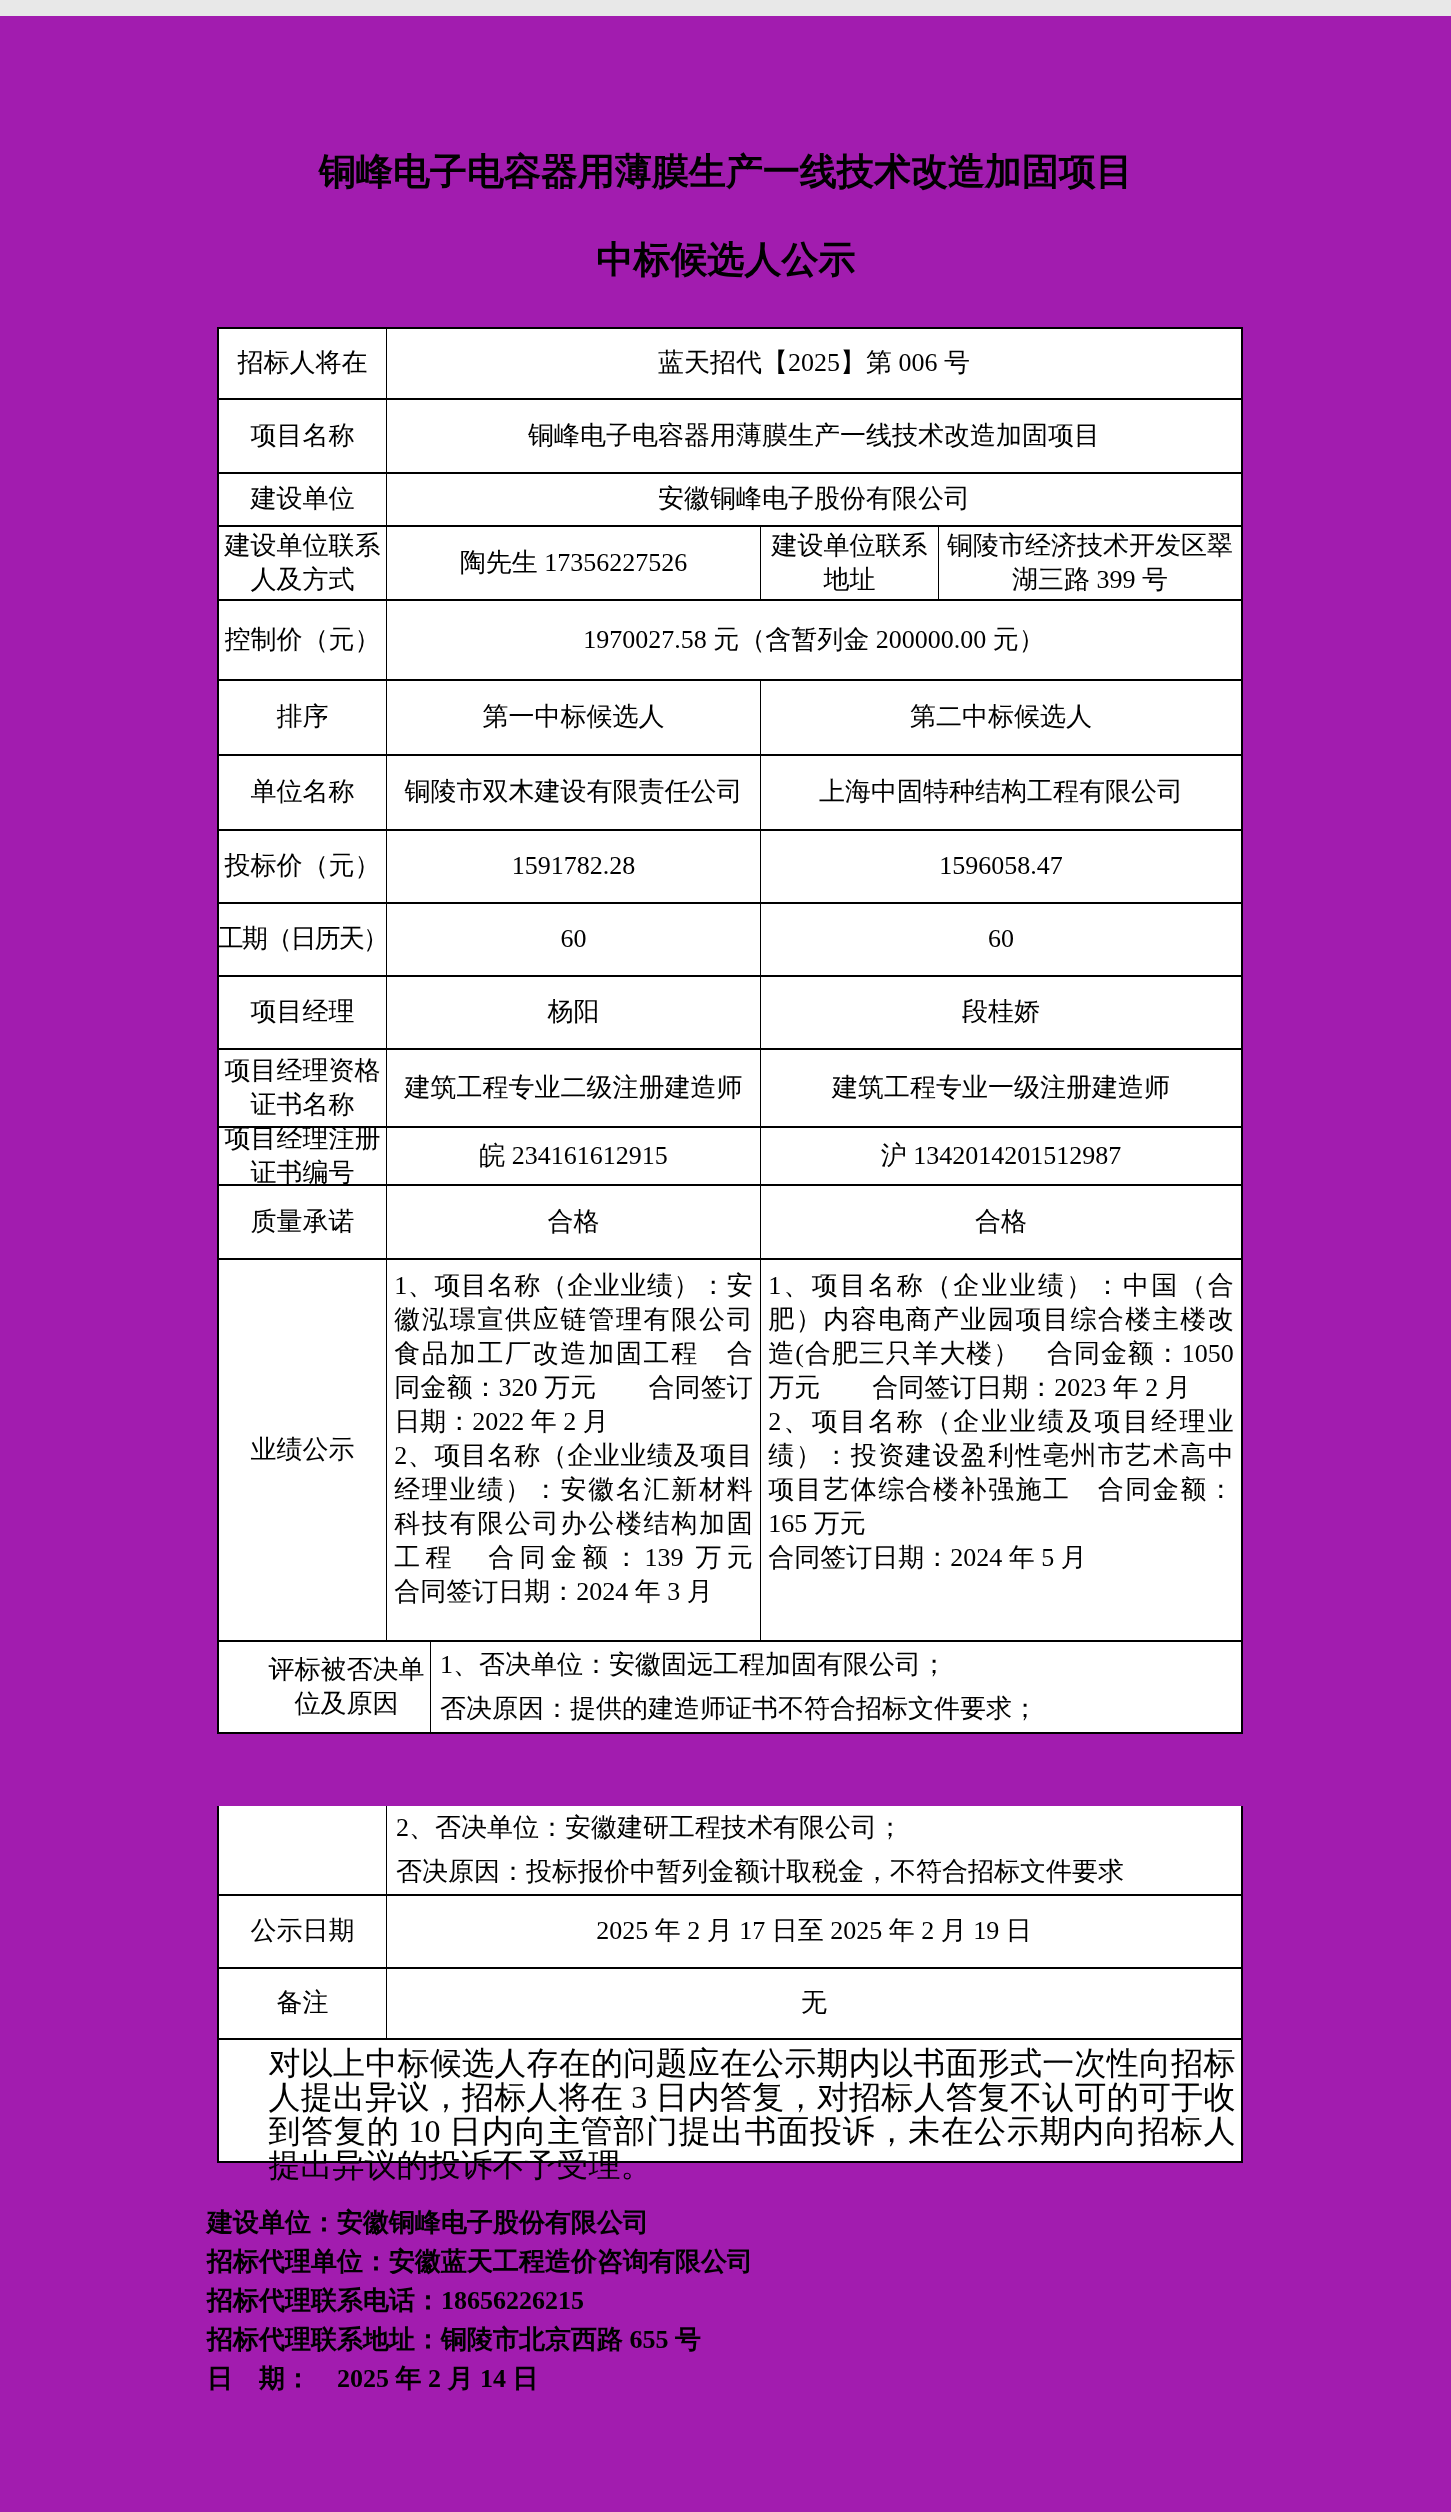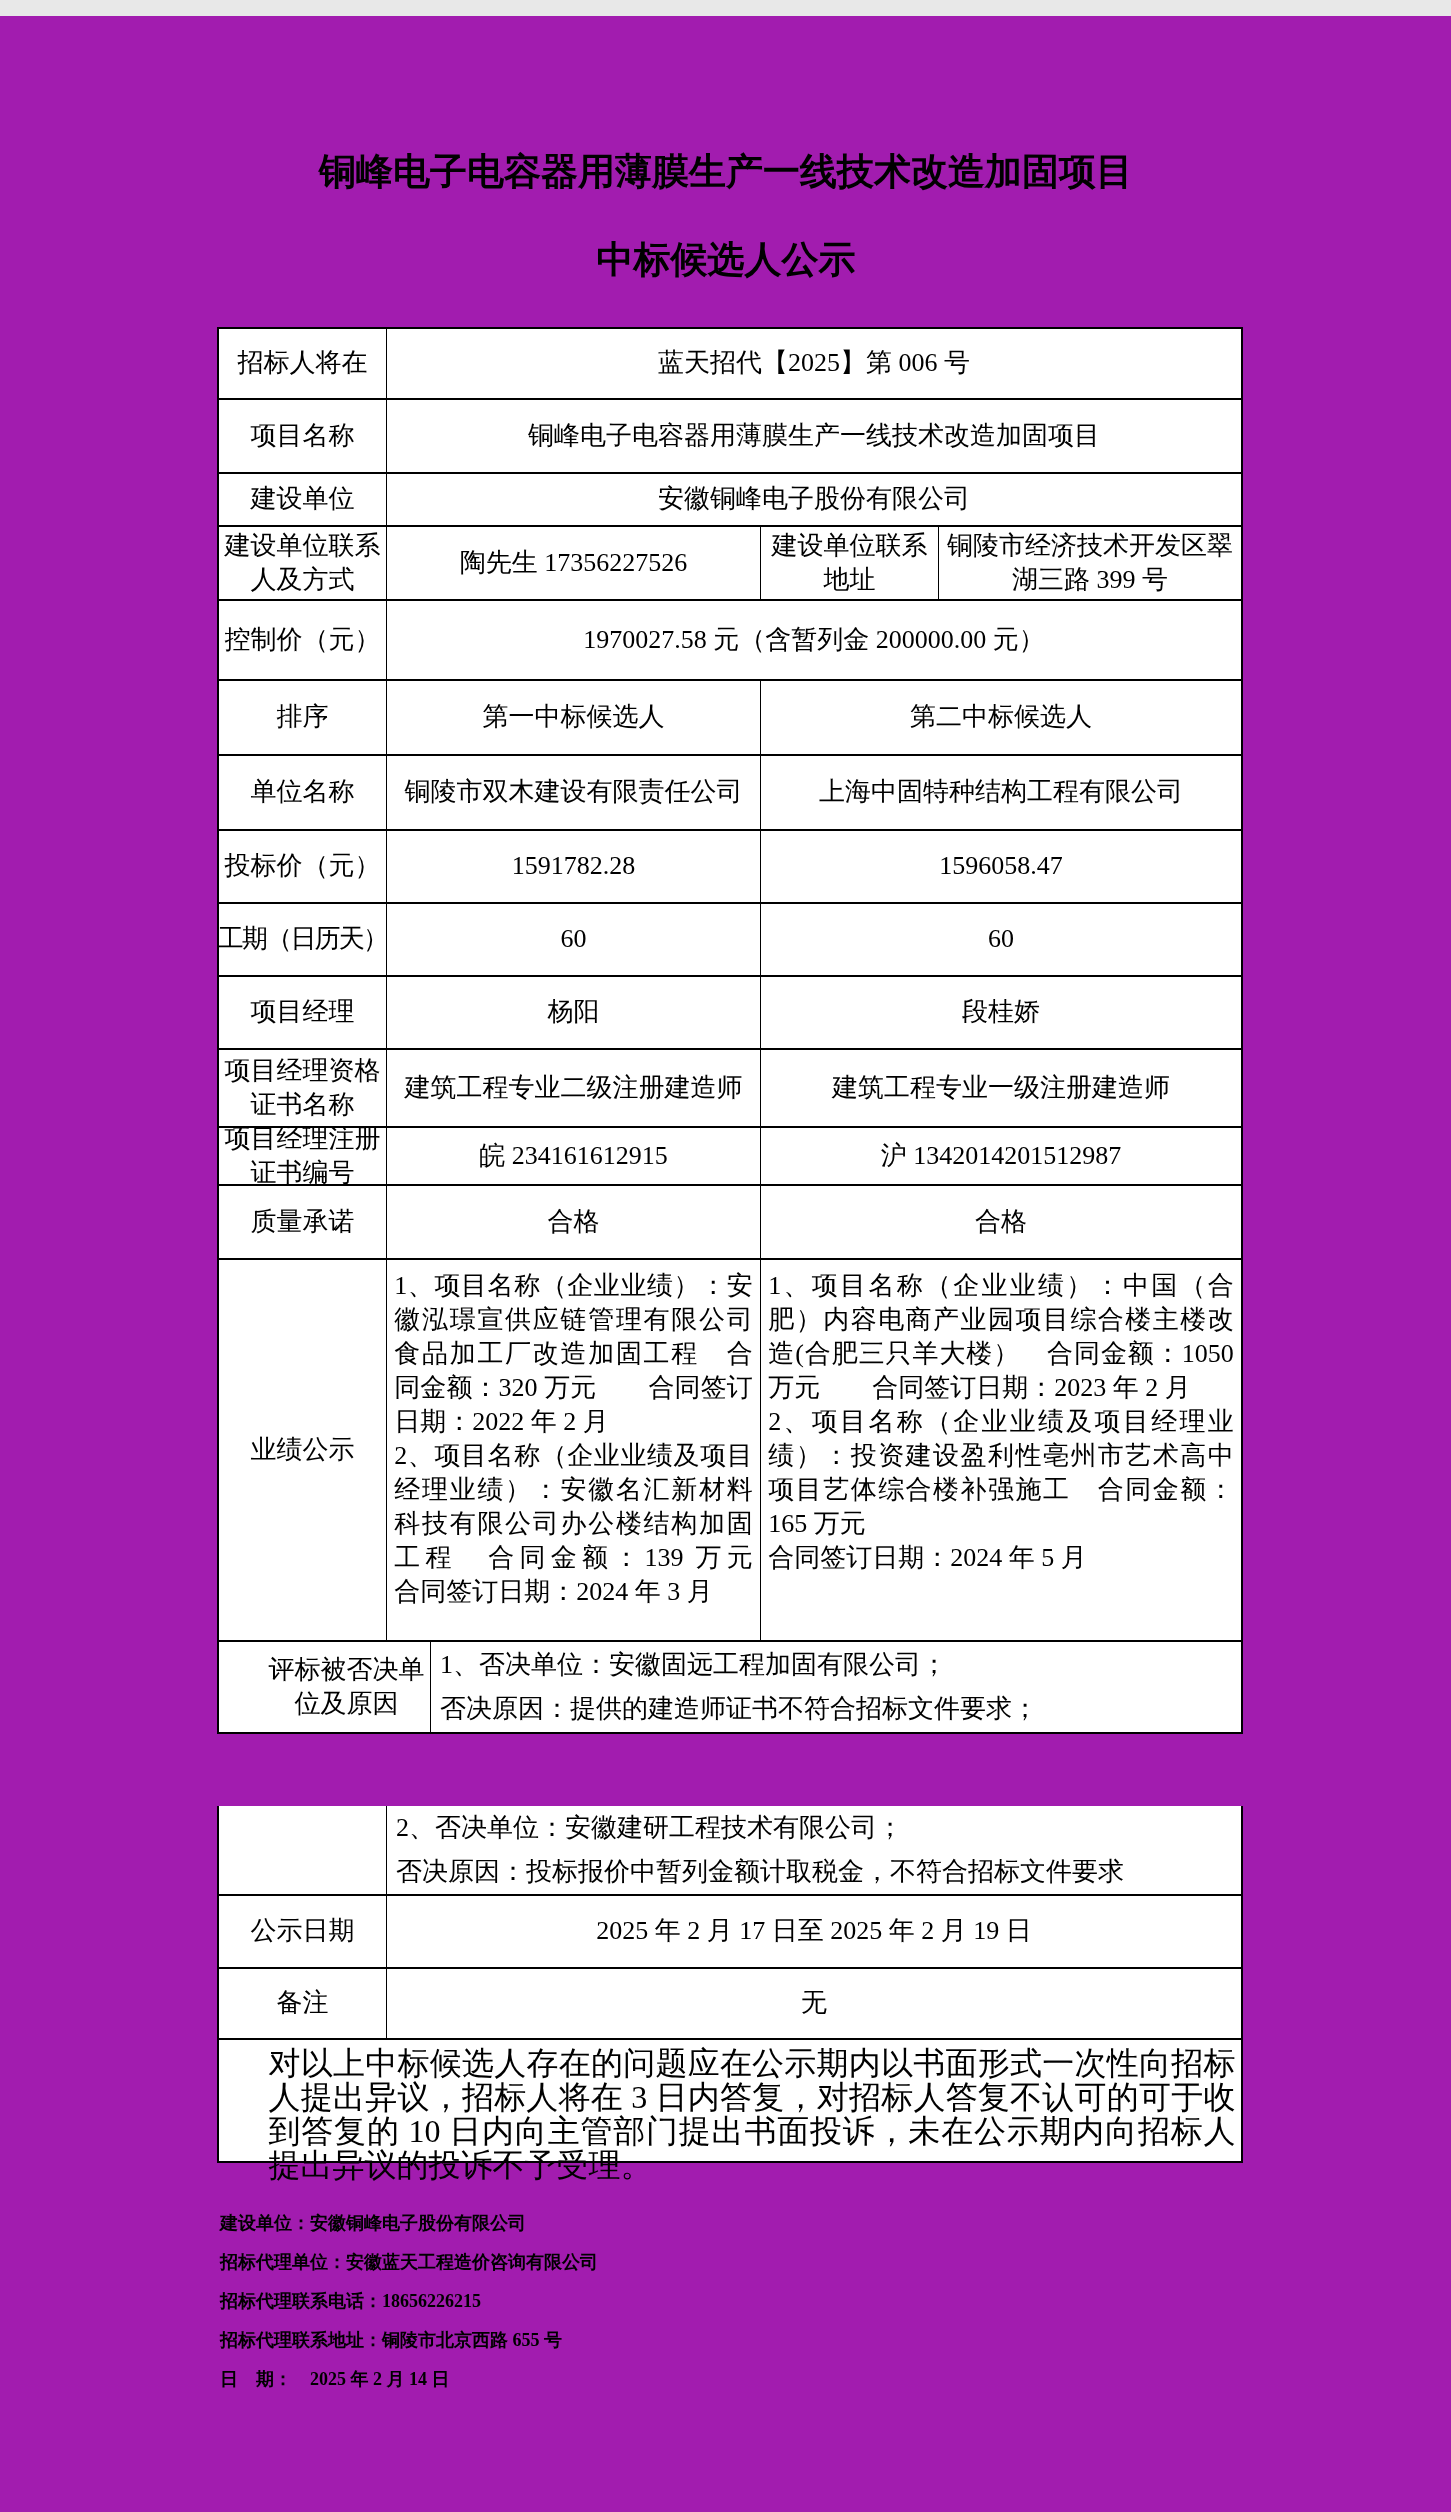--- a/index.html
+++ b/index.html
@@ -17,21 +17,21 @@
         text-align:center;font-size:26px;line-height:1.32;padding:3.7px 5.5px;overflow:hidden;}
   .lab{flex:0 0 168px;width:168px;border-right:1.8px solid #000;}
   .c1{flex:0 0 374px;width:374px;border-right:1.8px solid #000;}
   .lab2{flex:0 0 178px;width:178px;border-right:1.8px solid #000;text-align:center;}
   .last{flex:1 1 auto;border-right:none;}
   .tight{letter-spacing:-1.8px;white-space:nowrap;}
   .longtext{justify-content:flex-start;align-items:flex-start;text-align:justify;
             padding:9.1px 7.3px;line-height:34px;white-space:pre-line;}
   .reject{justify-content:flex-start;text-align:left;line-height:44px;white-space:pre-line;padding-left:9.1px;}
   .notice-cell{display:block;font-size:32px;line-height:34px;text-align:justify;padding:6.4px 5.5px;box-sizing:border-box;}
-  .footer{position:absolute;left:220px;top:2194px;font-weight:bold;font-size:18px;}
+  .footer{position:absolute;left:207px;top:2194px;font-weight:bold;font-size:26px;}
   .footer div{line-height:26px;margin-bottom:13px;white-space:pre;}
 </style>
 </head>
 <body>
 
 <div class="page">
 
   <div class="title t1">铜峰电子电容器用薄膜生产一线技术改造加固项目</div>
   <div class="title t2">中标候选人公示</div>
 

